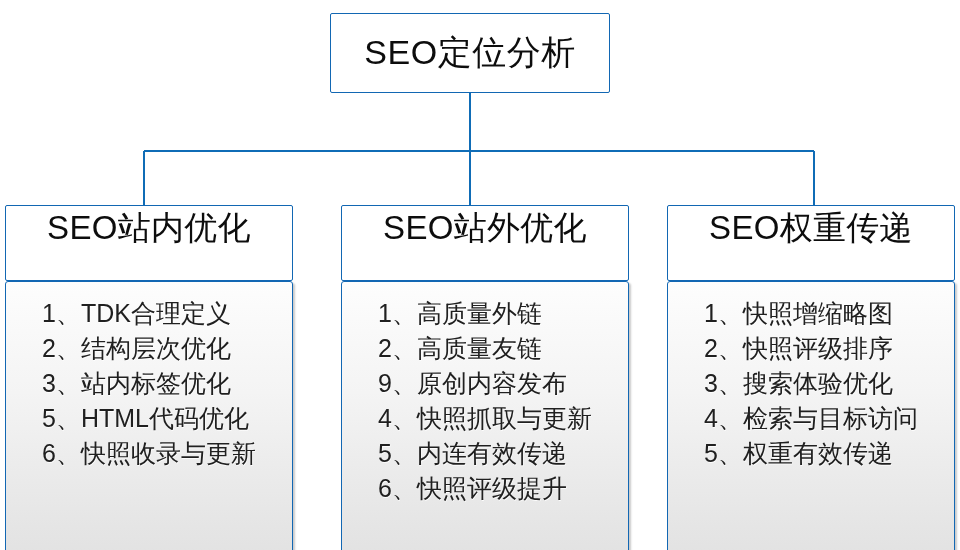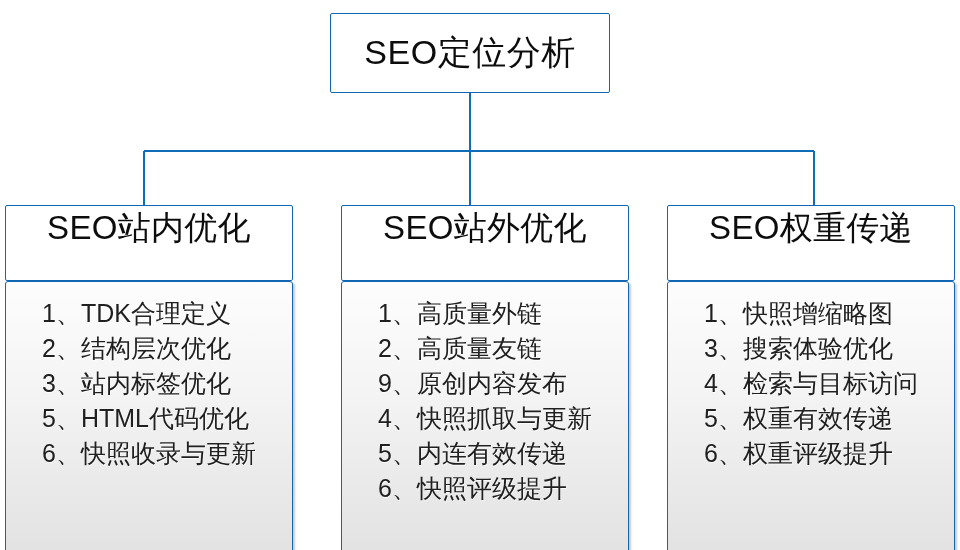--- a/index.html
+++ b/index.html
@@ -157,21 +157,21 @@
     </div>
   </div>
 
   <div class="column col-right">
     <div class="col-header">
       <span class="col-header-text">SEO权重传递</span>
     </div>
     <div class="col-body">
       <ul class="col-list">
         <li>1、快照增缩略图</li>
+        <li>2、快照评级排序</li>
         <li>3、搜索体验优化</li>
         <li>4、检索与目标访问</li>
         <li>5、权重有效传递</li>
-        <li>6、权重评级提升</li>
       </ul>
     </div>
   </div>
 
 </div>
 
 </body></html>

